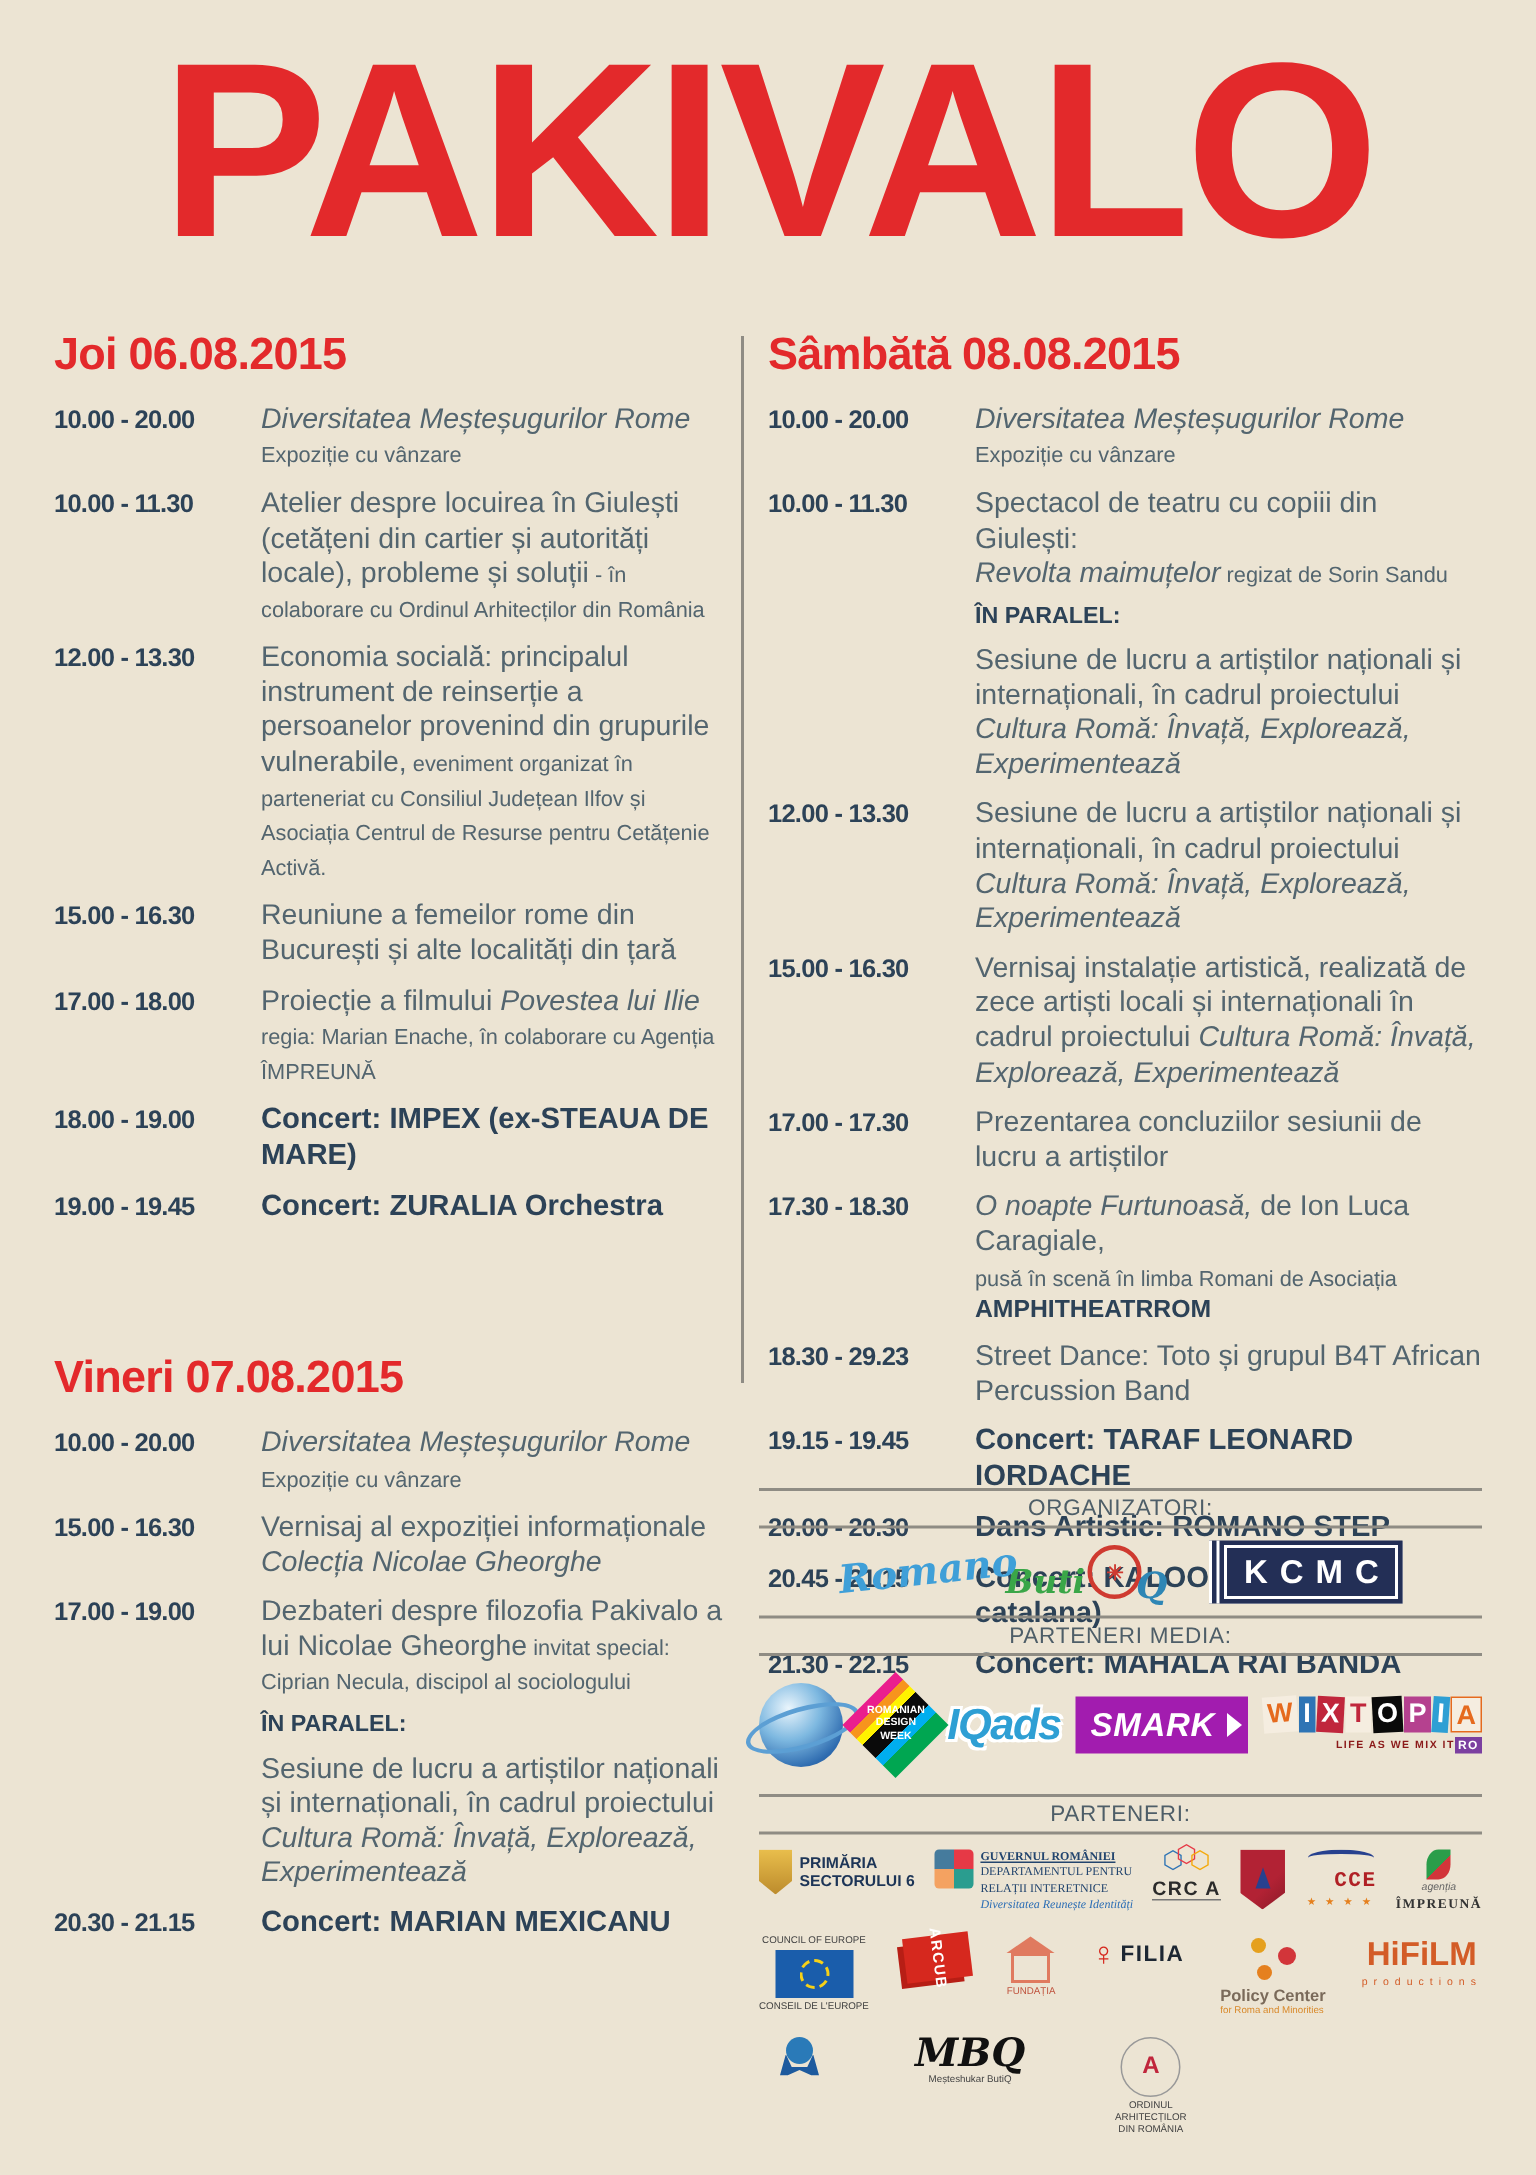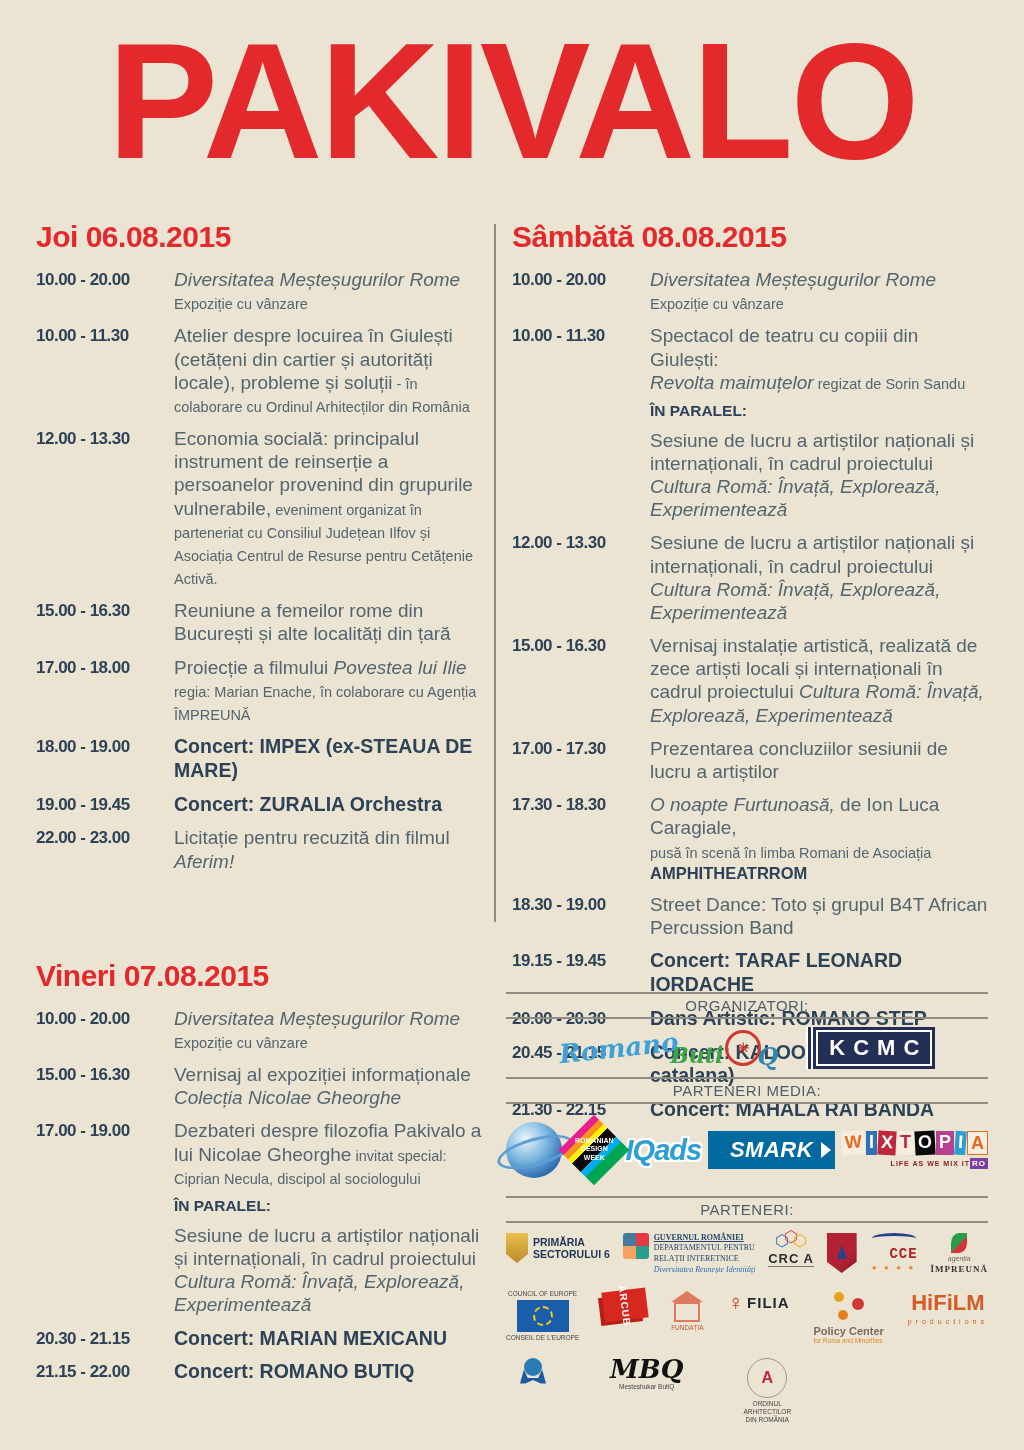--- a/index.html
+++ b/index.html
@@ -46,22 +46,22 @@
   .logo-globe::after{content:"";position:absolute;left:-10px;top:16px;width:72px;height:22px;
     border:3px solid #5C9FD4;border-radius:50%;transform:rotate(-16deg);}
   
   .logo-rdw{width:50px;height:50px;transform:rotate(45deg);display:flex;align-items:center;justify-content:center;
     background:linear-gradient(90deg,#EA1D8D 0 14%,#F7941D 14% 26%,#FFF200 26% 38%,#0A0A0A 38% 62%,#00AEEF 62% 76%,#00A651 76% 100%);}
   .rdw-text{transform:rotate(-45deg);color:#fff;font-size:7px;font-weight:bold;width:40px;text-align:center;line-height:1.2;}
   
   .logo-iqads{font-size:29px;font-weight:bold;font-style:italic;color:#2E9FD4;letter-spacing:-1px;
     text-shadow:2px 2px 0 #fff,-2px -2px 0 #fff,2px -2px 0 #fff,-2px 2px 0 #fff;}
   
-  .logo-smark{position:relative;background:#0369a1;color:#fff;font-weight:bold;font-style:italic;
-    font-size:22px;padding:6px 22px 6px 22px;letter-spacing:.5px;}
+  .logo-smark{position:relative;background:#a21caf;color:#fff;font-weight:bold;font-style:italic;
+    font-size:22px;padding:6px 22px 6px 10px;letter-spacing:.5px;}
   .logo-smark::after{content:"";position:absolute;right:4px;top:50%;transform:translateY(-50%);
     border-top:8px solid transparent;border-bottom:8px solid transparent;border-left:10px solid #fff;}
   
   .logo-wix{display:flex;flex-direction:column;align-items:flex-end;}
   .wix-letters{display:flex;gap:1px;}
   .wx{display:inline-block;font-weight:bold;font-size:18px;padding:2px 3px;line-height:1;}
   .wx0{color:#E56A1E;background:#F5EDE0;transform:rotate(-4deg);}
   .wx1{color:#fff;background:#2E74B5;}
   .wx2{color:#fff;background:#C0263C;transform:rotate(3deg);}
   .wx3{color:#C0263C;background:#F5EDE0;}
@@ -184,48 +184,40 @@
             <div class="content"><span class="seg-t">Proiecție a filmului </span><span class="seg-i">Povestea lui Ilie</span><span class="seg-s"> regia: Marian Enache, în colaborare cu Agenția ÎMPREUNĂ</span></div>
           </div>
           <div class="event">
             <div class="time">18.00 - 19.00</div>
             <div class="content"><span class="seg-b">Concert: IMPEX (ex-STEAUA DE MARE)</span></div>
           </div>
           <div class="event">
             <div class="time">19.00 - 19.45</div>
             <div class="content"><span class="seg-b">Concert: ZURALIA Orchestra</span></div>
           </div>
-          <div class="event">
-            <div class="time">22.00 - 23.00</div>
-            <div class="content"><span class="seg-t">Licitație pentru recuzită din filmul </span><span class="seg-i">Aferim!</span></div>
-          </div>
         </div>
     </div>
     <div class="day day-vineri">
       <h2 class="day-heading">Vineri 07.08.2015</h2>
       <div class="events">
           <div class="event">
             <div class="time">10.00 - 20.00</div>
             <div class="content"><span class="seg-i">Diversitatea Meșteșugurilor Rome</span><br><span class="seg-s">Expoziție cu vânzare</span></div>
           </div>
           <div class="event">
             <div class="time">15.00 - 16.30</div>
             <div class="content"><span class="seg-t">Vernisaj al expoziției informaționale </span><span class="seg-i">Colecția Nicolae Gheorghe</span></div>
           </div>
           <div class="event">
             <div class="time">17.00 - 19.00</div>
             <div class="content"><span class="seg-t">Dezbateri despre filozofia Pakivalo a lui Nicolae Gheorghe</span><span class="seg-s"> invitat special: Ciprian Necula, discipol al sociologului</span><span class="seg-lb">ÎN PARALEL:</span><span class="seg-t">Sesiune de lucru a artiștilor naționali și internaționali, în cadrul proiectului </span><span class="seg-i">Cultura Romă: Învață, Explorează, Experimentează</span></div>
           </div>
           <div class="event">
             <div class="time">20.30 - 21.15</div>
             <div class="content"><span class="seg-b">Concert: MARIAN MEXICANU</span></div>
-          </div>
-          <div class="event">
-            <div class="time">21.15 - 22.00</div>
-            <div class="content"><span class="seg-b">Concert: ROMANO BUTIQ</span></div>
           </div>
         </div>
     </div>
   </div>
 
   <div class="col col-right">
     <div class="day">
       <h2 class="day-heading">Sâmbătă 08.08.2015</h2>
       <div class="events">
           <div class="event">
@@ -246,21 +238,21 @@
           </div>
           <div class="event">
             <div class="time">17.00 - 17.30</div>
             <div class="content"><span class="seg-t">Prezentarea concluziilor sesiunii de lucru a artiștilor</span></div>
           </div>
           <div class="event">
             <div class="time">17.30 - 18.30</div>
             <div class="content"><span class="seg-i">O noapte Furtunoasă,</span><span class="seg-t"> de Ion Luca Caragiale,</span><br><span class="seg-s">pusă în scenă în limba Romani de Asociația</span><span class="seg-bs">AMPHITHEATRROM</span></div>
           </div>
           <div class="event">
-            <div class="time">18.30 - 19.00</div>
+            <div class="time">18.30 - 29.23</div>
             <div class="content"><span class="seg-t">Street Dance: Toto și grupul B4T African Percussion Band</span></div>
           </div>
           <div class="event">
             <div class="time">19.15 - 19.45</div>
             <div class="content"><span class="seg-b">Concert: TARAF LEONARD IORDACHE</span></div>
           </div>
           <div class="event">
             <div class="time">20.00 - 20.30</div>
             <div class="content"><span class="seg-b">Dans Artistic: ROMANO STEP</span></div>
           </div>

